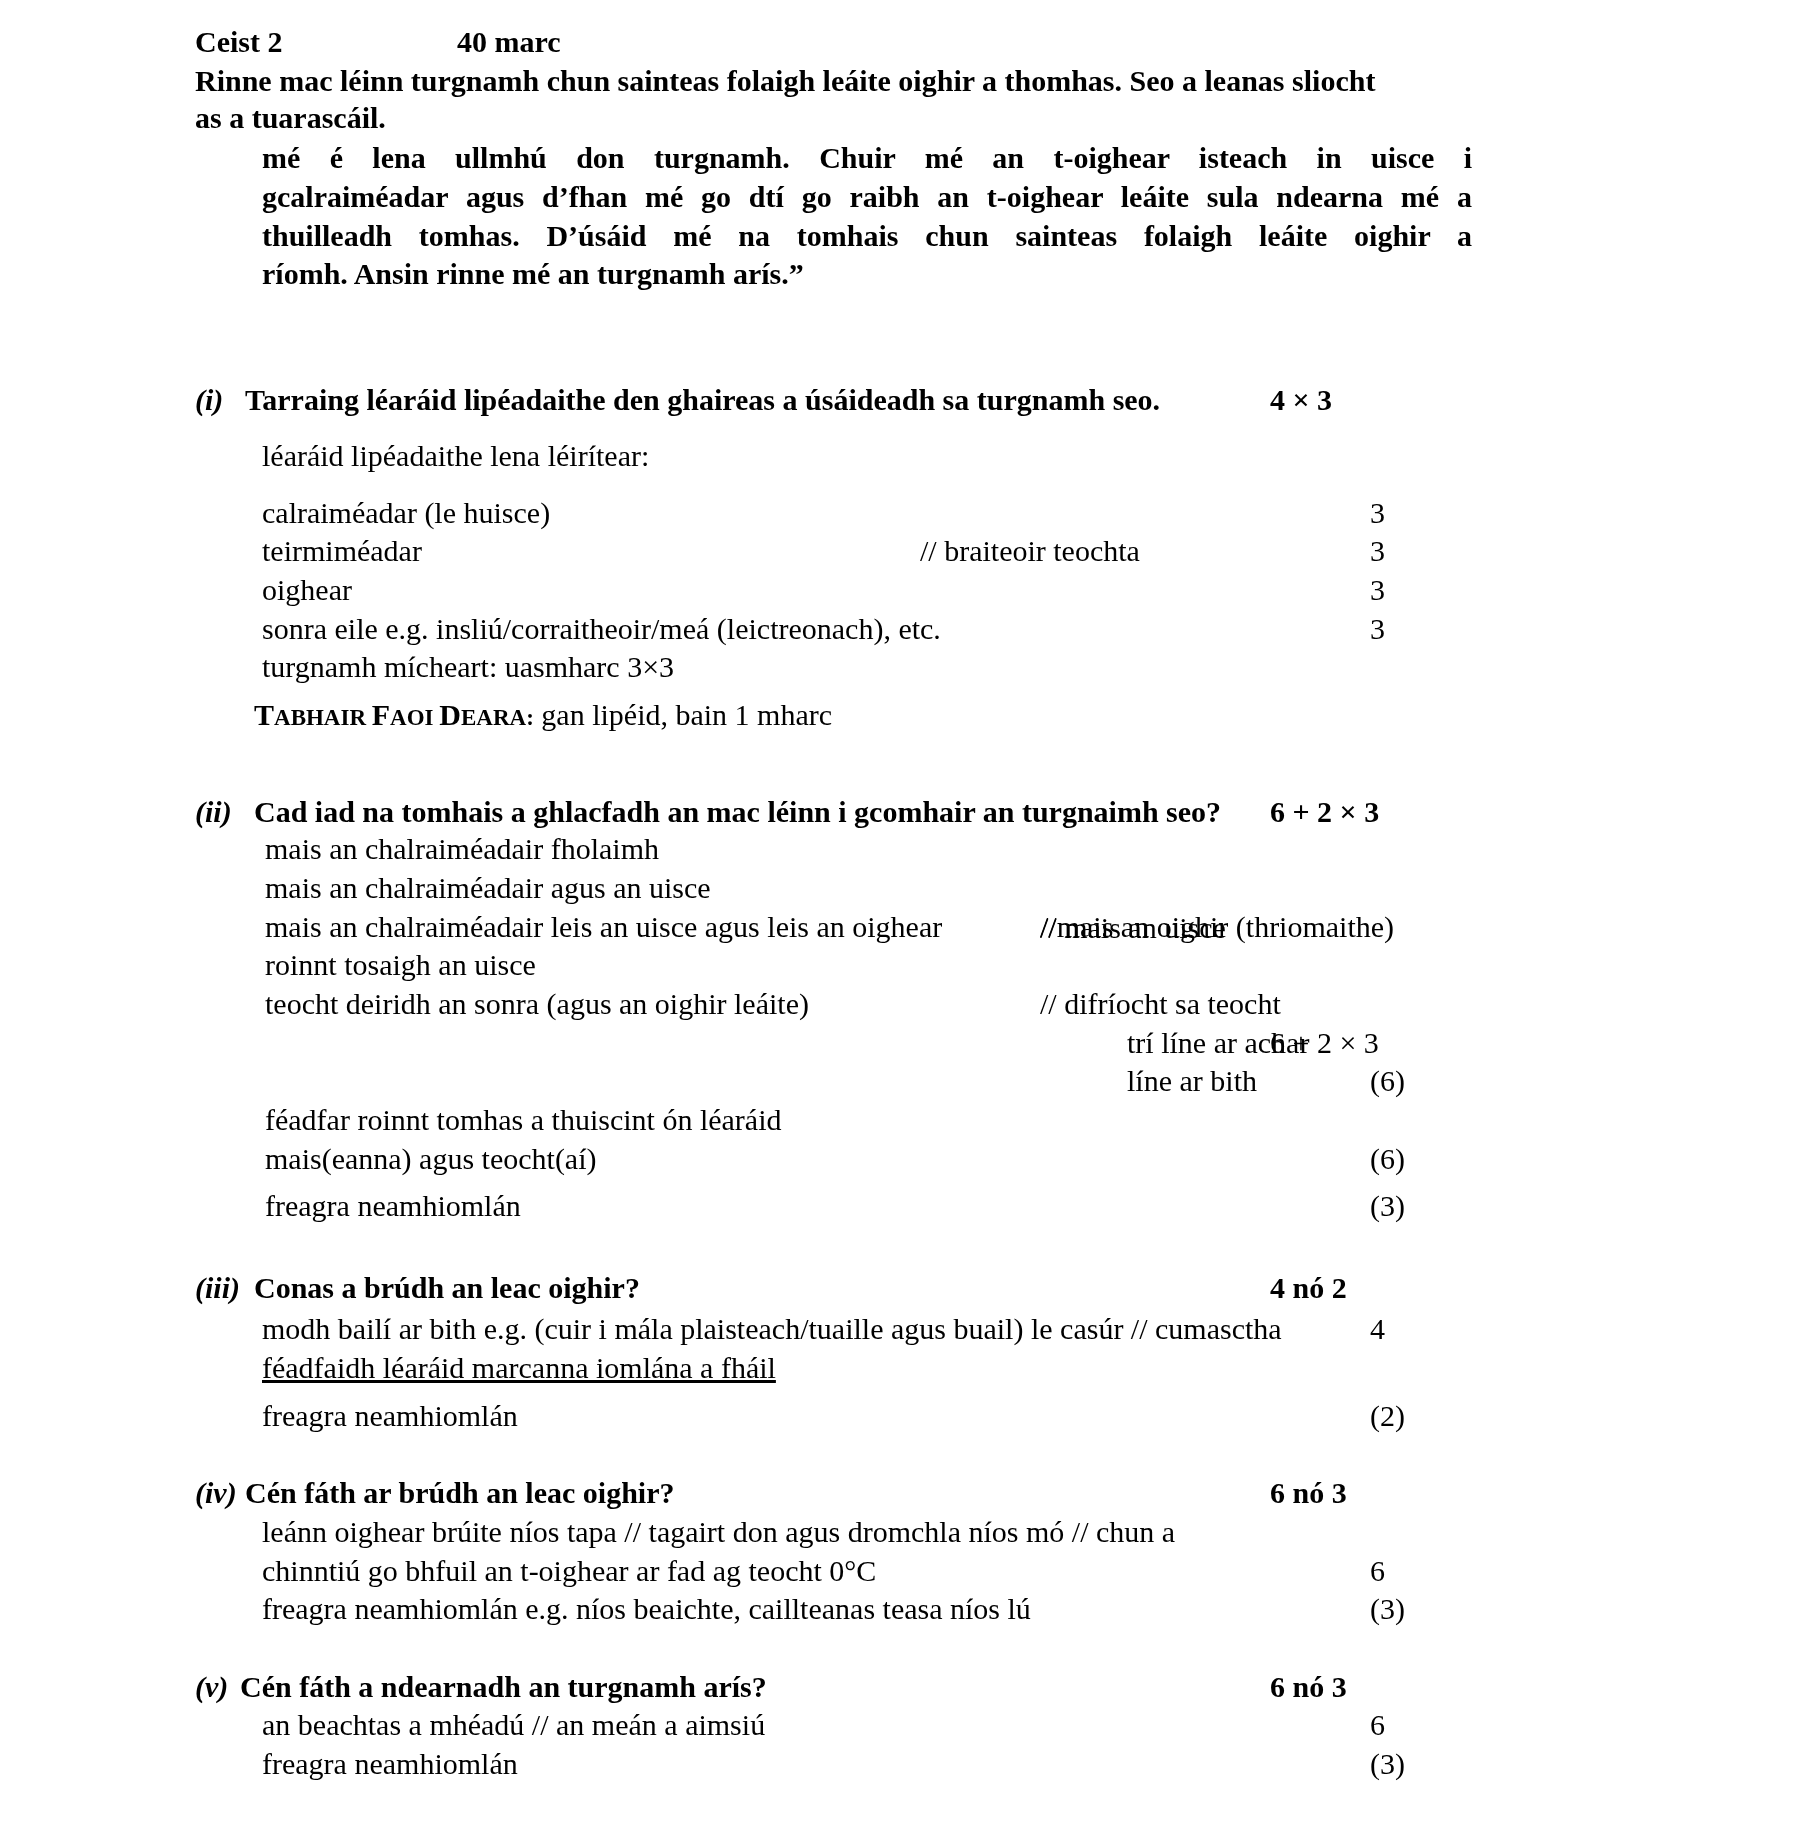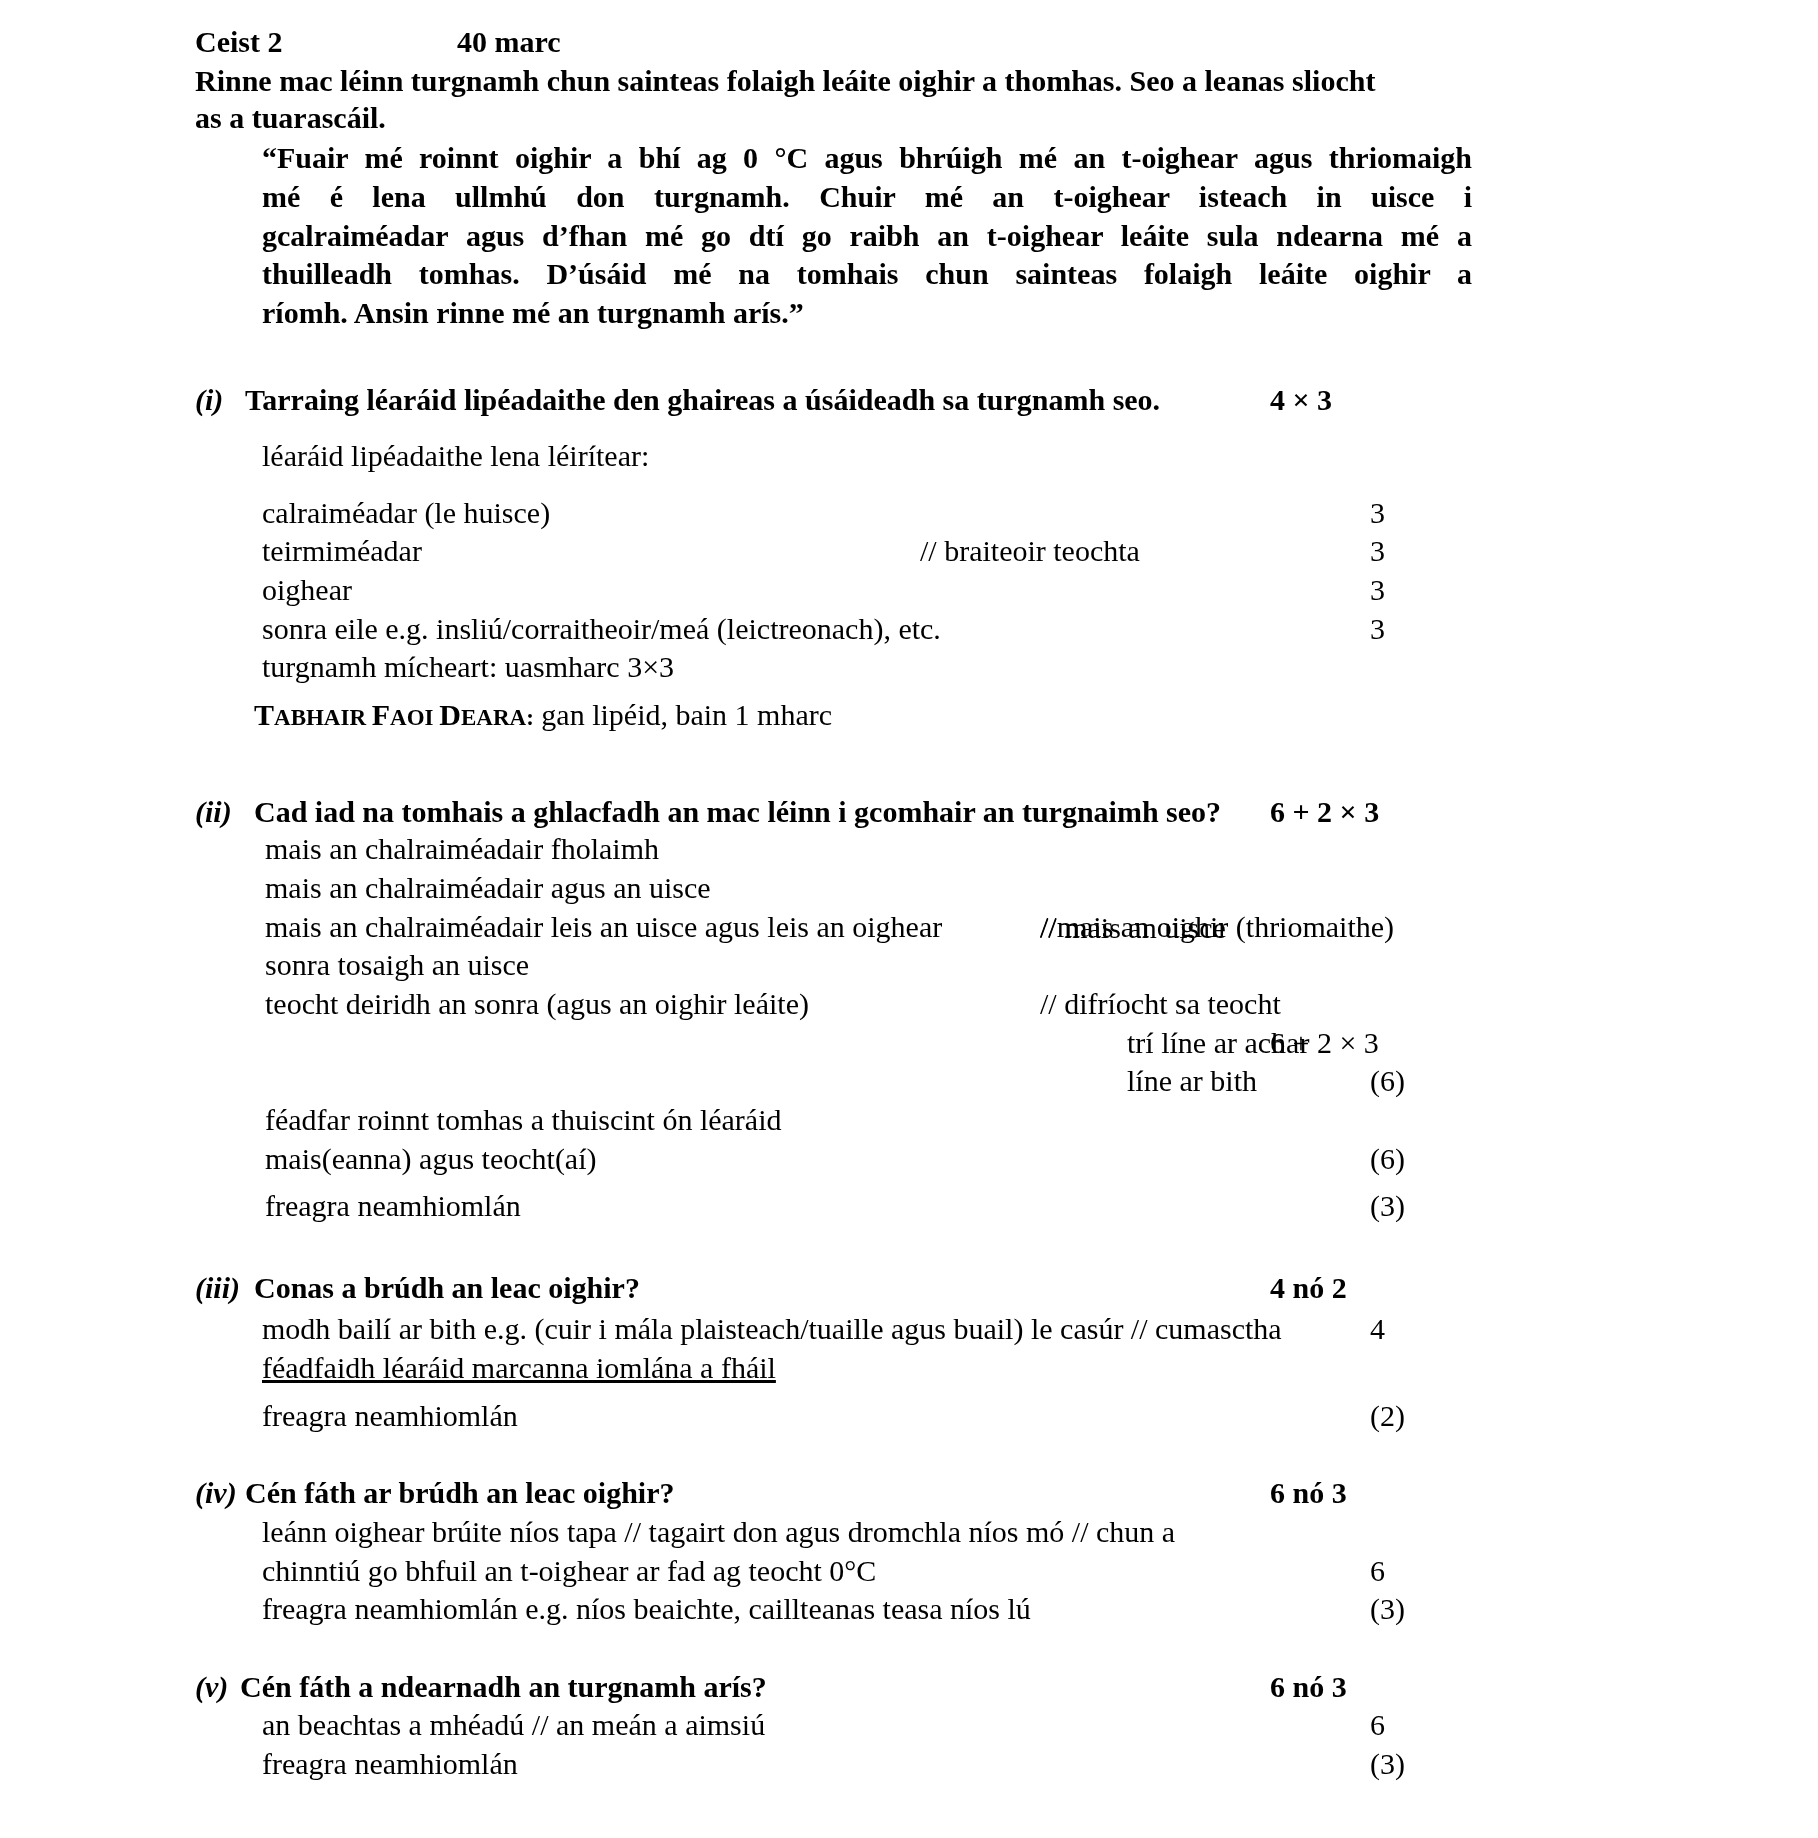--- a/index.html
+++ b/index.html
@@ -18,21 +18,20 @@
 </style>
 </head>
 <body>
 
 <div class="ln b" style="left:195px; top:24px;">Ceist 2</div>
 <div class="ln b" style="left:457px; top:24px;">40 marc</div>
 <div class="ln b" style="left:195px; top:63px;">Rinne mac léinn turgnamh chun sainteas folaigh leáite oighir a thomhas. Seo a leanas sliocht</div>
 <div class="ln b" style="left:195px; top:100px;">as a tuarascáil.</div>
 
 <div class="quote" style="top:139px;">
-  <span class="ql">“Fuair mé roinnt oighir a bhí ag 0 °C agus bhrúigh mé an t-oighear agus thriomaigh</span>
   <span class="ql">mé é lena ullmhú don turgnamh. Chuir mé an t-oighear isteach in uisce i</span>
   <span class="ql">gcalraiméadar agus d’fhan mé go dtí go raibh an t-oighear leáite sula ndearna mé a</span>
   <span class="ql">thuilleadh tomhas. D’úsáid mé na tomhais chun sainteas folaigh leáite oighir a</span>
   <span class="ql last">ríomh. Ansin rinne mé an turgnamh arís.”</span>
 </div>
 
 <div>
   <div class="ln bi" style="left:195px; top:382px;">(i)</div>
   <div class="ln b" style="left:245px; top:382px;">Tarraing léaráid lipéadaithe den ghaireas a úsáideadh sa turgnamh seo.</div>
   <div class="ln b r" style="left:1270px; width:200px; top:382px;">4 × 3</div>
@@ -65,21 +64,21 @@
   <div class="ln b r" style="left:1270px; width:200px; top:794px;">6 + 2 × 3</div>
 
   <div class="ln" style="left:265px; top:831px;">mais an chalraiméadair fholaimh</div>
 
   <div class="ln" style="left:265px; top:870px;">mais an chalraiméadair agus an uisce</div>
   <div class="ln" style="left:1040px; top:870px;margin-top:40px;">// mais an uisce</div>
 
   <div class="ln" style="left:265px; top:909px;">mais an chalraiméadair leis an uisce agus leis an oighear</div>
   <div class="ln" style="left:1040px; top:909px;">//mais an oighir (thriomaithe)</div>
 
-  <div class="ln" style="left:265px; top:947px;">sonra tosaigh an uisce</div>
+  <div class="ln" style="left:265px; top:947px;">roinnt tosaigh an uisce</div>
 
   <div class="ln" style="left:265px; top:986px;">teocht deiridh an sonra (agus an oighir leáite)</div>
   <div class="ln" style="left:1040px; top:986px;">// difríocht sa teocht</div>
 
   <div class="ln" style="left:1127px; top:1025px;">trí líne ar achar</div>
   <div class="ln r" style="left:1270px; width:200px; top:1025px;">6 + 2 × 3</div>
 
   <div class="ln" style="left:1127px; top:1063px;">líne ar bith</div>
   <div class="ln r" style="left:1370px; width:100px; top:1063px;">(6)</div>
 

